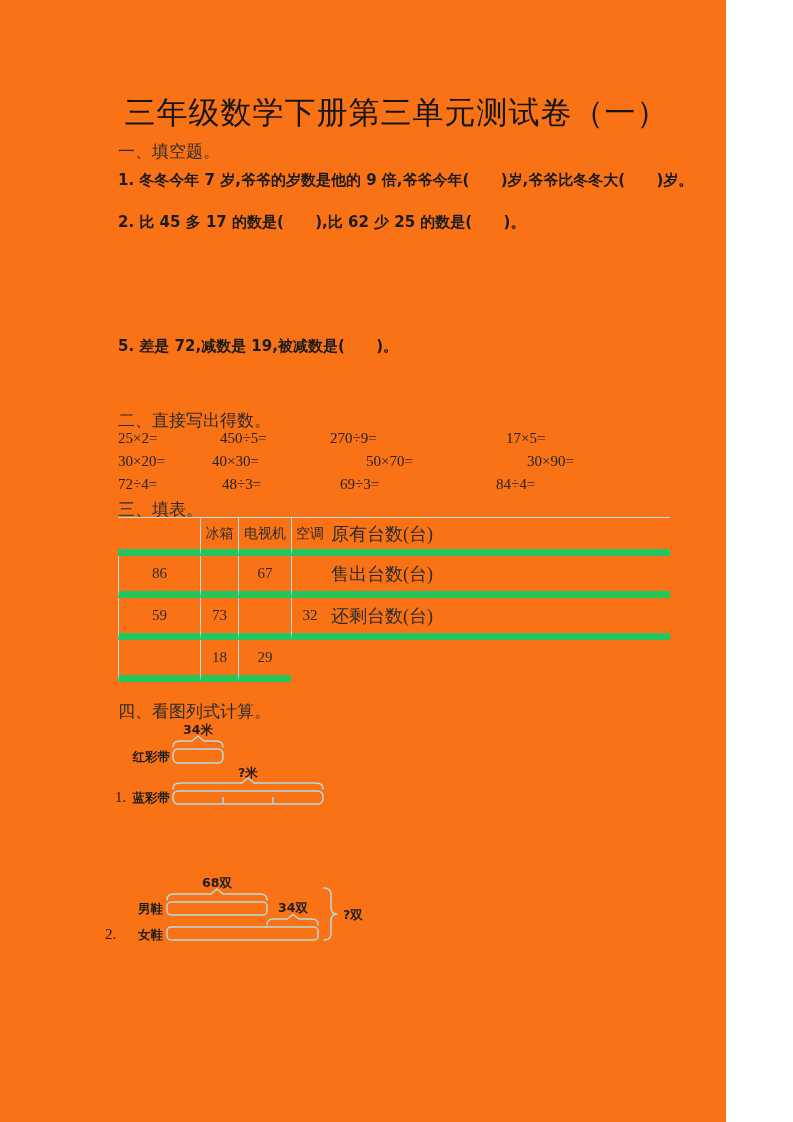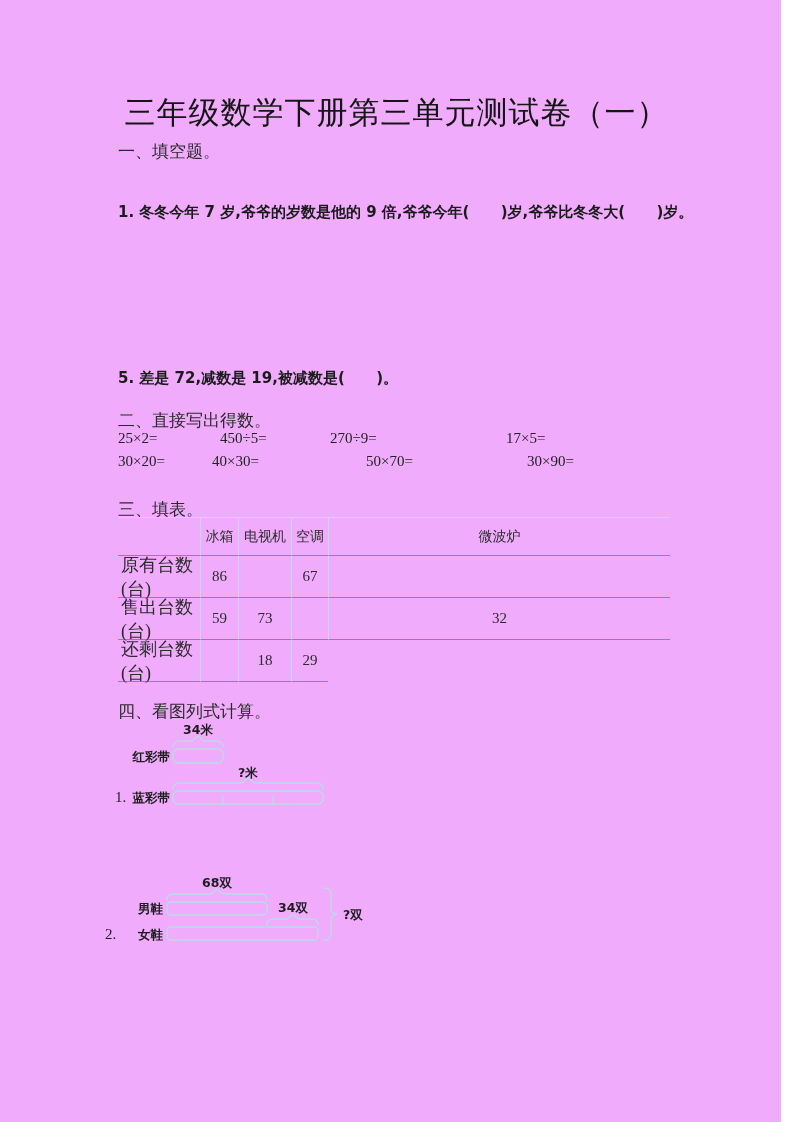--- a/index.html
+++ b/index.html
@@ -1,47 +1,47 @@
 <!DOCTYPE html>
 <html><head>
 <meta charset="utf-8">
 <style>
   html,body{margin:0;padding:0;background:#fff;}
-  .page{position:relative;width:781px;height:1122px;background:#f0abfc;overflow:hidden;
+  .page{position:relative;width:726px;height:1122px;background:#f97316;overflow:hidden;
         font-family:"Liberation Serif","DejaVu Serif",serif;color:#1e1e1e;}
 
   .title{position:absolute;top:92px;left:0;width:793px;text-align:center;
          font-size:31px;font-weight:500;letter-spacing:1px;color:#151515;}
 
   .heading{position:absolute;left:118px;font-size:17px;color:#2a2a2a;}
   .h1{top:140px}
   .h2{top:409px}
   .h3{top:498px}
   .h4{top:700px}
 
   .question{position:absolute;left:118px;width:580px;font-size:15px;line-height:20px;
             white-space:pre-wrap;color:#1b1b1b;
-            font-family:"DejaVu Sans","Liberation Sans",sans-serif;font-weight:600;margin-top:32px;}
+            font-family:"DejaVu Sans","Liberation Sans",sans-serif;font-weight:600;}
   .q1{top:170px}.q2{top:212px}.q3{top:254px}.q4{top:292px}.q5{top:336px}.q6{top:380px}
 
   .blank-box{display:inline-block;width:21px;height:18px;border:1px solid #b9dfe4;
              background:#fff;vertical-align:4px;margin:0 2px 0 3px;}
 
   .calc-row{position:absolute;left:118px;width:660px;height:22px;font-size:15px;color:#222;}
   .r0{top:430px}.r1{top:453px}.r2{top:476px}
   .ci{position:absolute;top:0;text-align:center;}
   .p0-0{left:0}.p0-1{left:102px}.p0-2{left:212px}.p0-3{left:388px}
   .p1-0{left:0}.p1-1{left:94px}.p1-2{left:248px}.p1-3{left:409px}
   .p2-0{left:0}.p2-1{left:104px}.p2-2{left:222px}.p2-3{left:378px}
 
   .ftable{position:absolute;left:118px;top:517px;width:552px;
           display:grid;grid-template-columns:82px 38px 53px 37px 342px;
           grid-template-rows:38px 42px 42px 42px;
           border-top:1px solid #b4e2e8;}
-  .cell{border-bottom:1px solid #22c55e;display:flex;align-items:center;
+  .cell{border-bottom:7px solid #22c55e;display:flex;align-items:center;
         justify-content:center;font-size:15px;color:#2b2b2b;}
   .cell.vline{border-left:1px solid #b4e2e8;}
   .cell.lab{justify-content:flex-start;padding-left:3px;font-size:18px;}
   .cell.hdr{font-size:14px;}
 
   .diag{position:absolute;}
   .d1{left:113px;top:720px;}
   .d2{left:103px;top:872px;}
   .cy{fill:none;stroke:#b7dde3;stroke-width:1.4;stroke-linecap:round;stroke-linejoin:round;}
   .cyr{fill:none;stroke:#b7dde3;stroke-width:1.4;}
@@ -52,45 +52,51 @@
 </head>
 <body>
 
 <div class="page">
 
   <div class="title">三年级数学下册第三单元测试卷（一）</div>
 
   <div class="heading h1">一、填空题。</div>
 
   <div class="question q1">1. 冬冬今年 7 岁,爷爷的岁数是他的 9 倍,爷爷今年(      )岁,爷爷比冬冬大(      )岁。</div>
+  <div class="question q2">2. 比 45 多 17 的数是(      ),比 62 少 25 的数是(      )。</div>
   <div class="question q5">5. 差是 72,减数是 19,被减数是(      )。</div>
 
   <div class="heading h2">二、直接写出得数。</div>
 
   <div class="calc-row r0">
     <span class="ci p0-0">25×2=</span>
     <span class="ci p0-1">450÷5=</span>
     <span class="ci p0-2">270÷9=</span>
     <span class="ci p0-3">17×5=</span>
   </div>
   <div class="calc-row r1">
     <span class="ci p1-0">30×20=</span>
     <span class="ci p1-1">40×30=</span>
     <span class="ci p1-2">50×70=</span>
     <span class="ci p1-3">30×90=</span>
   </div>
+  <div class="calc-row r2">
+    <span class="ci p2-0">72÷4=</span>
+    <span class="ci p2-1">48÷3=</span>
+    <span class="ci p2-2">69÷3=</span>
+    <span class="ci p2-3">84÷4=</span>
+  </div>
 
   <div class="heading h3">三、填表。</div>
 
   <div class="ftable">
     <div class="cell hdr lab"></div>
     <div class="cell hdr vline">冰箱</div>
     <div class="cell hdr vline">电视机</div>
     <div class="cell hdr vline">空调</div>
-    <div class="cell hdr vline">微波炉</div>
 
     <div class="cell lab">原有台数(台)</div>
     <div class="cell vline">86</div>
     <div class="cell vline"></div>
     <div class="cell vline">67</div>
     <div class="cell vline"></div>
 
     <div class="cell lab">售出台数(台)</div>
     <div class="cell vline">59</div>
     <div class="cell vline">73</div>

